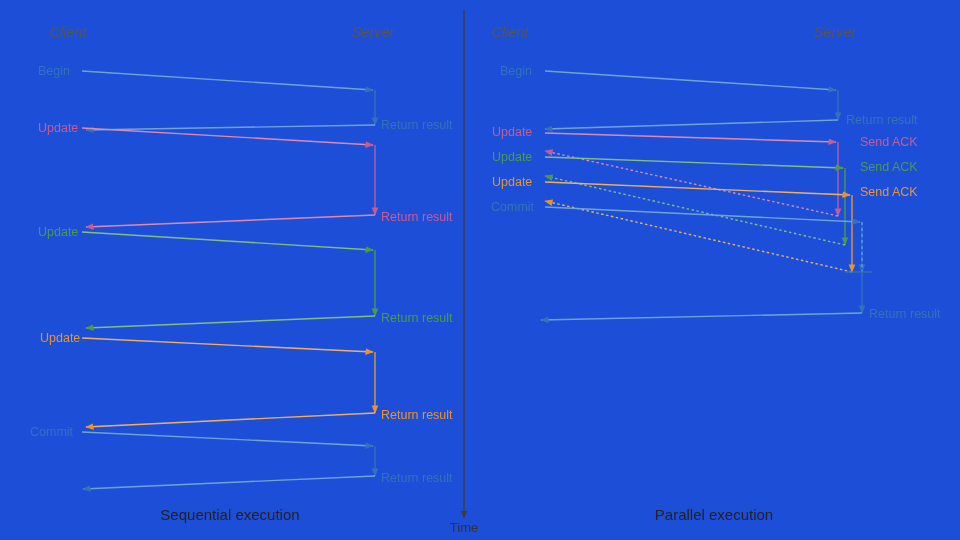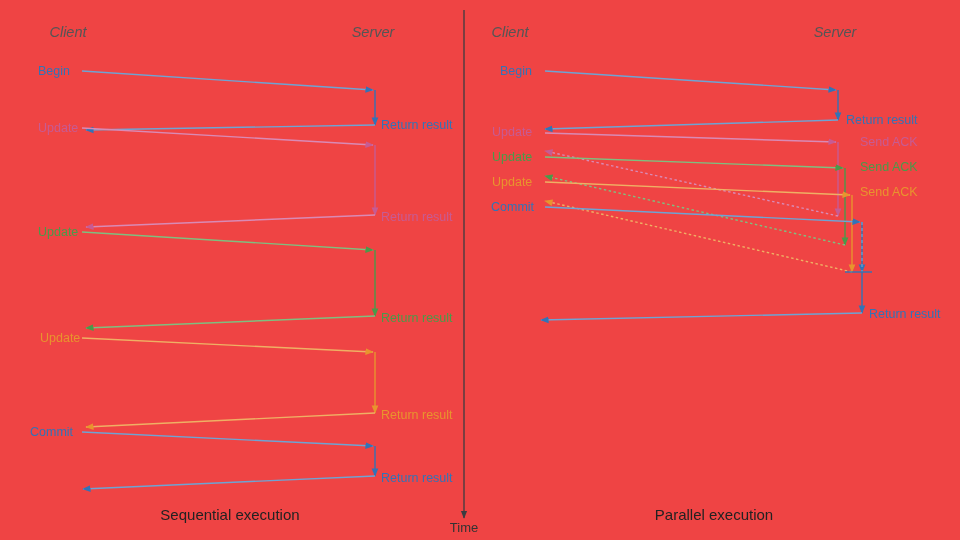--- a/index.html
+++ b/index.html
@@ -11,21 +11,21 @@
   body {
     width: 960px;
     height: 540px;
     overflow: hidden;
     font-family: "Liberation Sans", sans-serif;
   }
   #canvas {
     position: relative;
     width: 960px;
     height: 540px;
-    background: #ef4444;
+    background: #1d4ed8;
   }
   svg.diagram {
     position: absolute;
     top: 0;
     left: 0;
     width: 960px;
     height: 540px;
   }
   .lane-header {
     font-style: italic;

